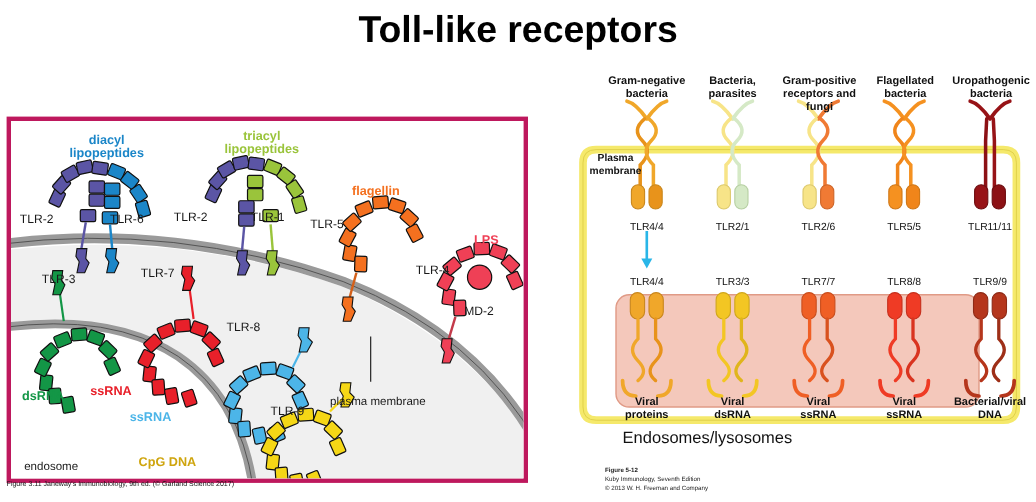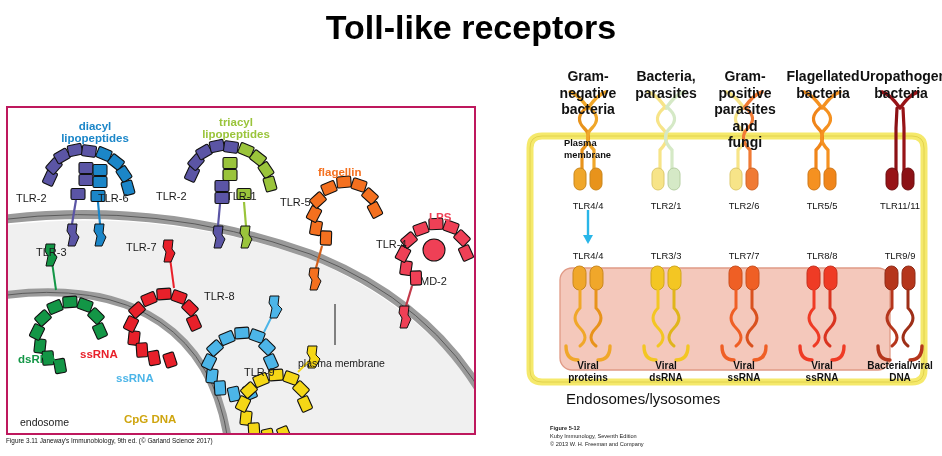--- a/index.html
+++ b/index.html
@@ -4,40 +4,40 @@
 <style>
   html,body{margin:0;padding:0;background:#ffffff;}
   body{width:942px;height:456px;position:relative;overflow:hidden;
        font-family:"Liberation Sans","DejaVu Sans",sans-serif;}
 
   #title{position:absolute;left:0;top:8px;width:942px;text-align:center;
          font-size:34px;font-weight:bold;color:#000;letter-spacing:0px;}
 
   
   #leftPanel{position:absolute;left:6px;top:106px;width:466px;height:325px;
-             border:2px solid #be185d;background:#ffffff;overflow:hidden;}
+             border:4px solid #be185d;background:#ffffff;overflow:hidden;}
   #leftCaption{position:absolute;left:6px;top:437px;width:460px;
                font-size:6.4px;color:#111;white-space:nowrap;}
 
   .lp-label{position:absolute;font-size:11px;color:#1a1a1a;white-space:nowrap;}
   .lp-lig{position:absolute;font-size:11.5px;font-weight:bold;white-space:nowrap;}
   .lp-small{position:absolute;font-size:10.5px;color:#1a1a1a;white-space:nowrap;}
 
   
   #rightPanel{position:absolute;left:520px;top:70px;width:420px;height:345px;}
   #rightCaption{position:absolute;left:550px;top:424px;width:300px;
                 font-size:5.6px;line-height:1.45;color:#222;}
-  .colhead{position:absolute;text-align:center;font-size:14px;font-weight:bold;
+  .colhead{position:absolute;text-align:center;font-size:10px;font-weight:bold;
            color:#111;line-height:1.18;}
   .tlrlab{position:absolute;text-align:center;font-size:9.4px;font-weight:normal;
           color:#111;white-space:nowrap;}
   .liglab{position:absolute;text-align:center;font-size:10px;font-weight:bold;
           color:#111;line-height:1.2;}
-  #pmLabel{position:absolute;left:564px;top:138px;font-size:9.3px;font-weight:bold;
-           color:#111;line-height:1.25;text-align:left;}
+  #pmLabel{position:absolute;left:536px;top:138px;font-size:9.3px;font-weight:bold;
+           color:#111;line-height:1.25;text-align:center;}
   #endoLabel{position:absolute;font-size:15px;font-weight:normal;color:#111;}
   svg{display:block;}
 </style>
 </head>
 <body>
 
 <div id="title">Toll-like receptors</div>
 
 <div id="leftPanel">
   <svg width="466" height="325" viewBox="0 0 466 325">
@@ -558,21 +558,21 @@
   <div class="colhead" style="left:28px;top:-2px;width:80px;">
     <span>Gram-negative</span><br>
     <span>bacteria</span>
   </div>
   <div class="colhead" style="left:110px;top:-2px;width:72px;">
     <span>Bacteria,</span><br>
     <span>parasites</span>
   </div>
   <div class="colhead" style="left:184px;top:-2px;width:82px;">
     <span>Gram-positive</span><br>
-    <span>parasites and</span><br>
+    <span>receptors and</span><br>
     <span>fungi</span>
   </div>
   <div class="colhead" style="left:266px;top:-2px;width:74px;">
     <span>Flagellated</span><br>
     <span>bacteria</span>
   </div>
   <div class="colhead" style="left:340px;top:-2px;width:82px;">
     <span>Uropathogenic</span><br>
     <span>bacteria</span>
   </div>

